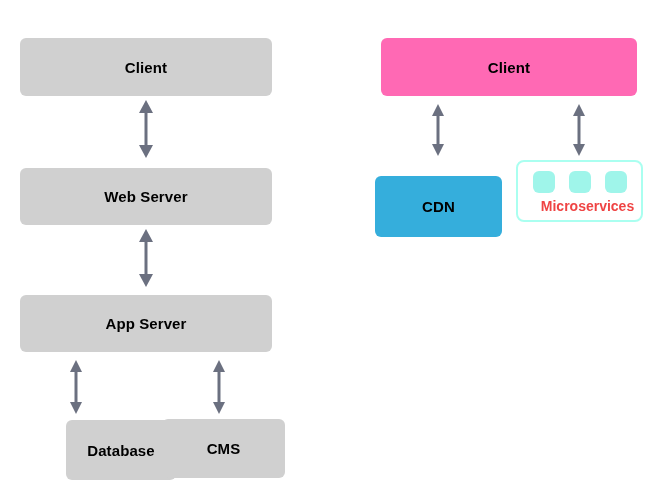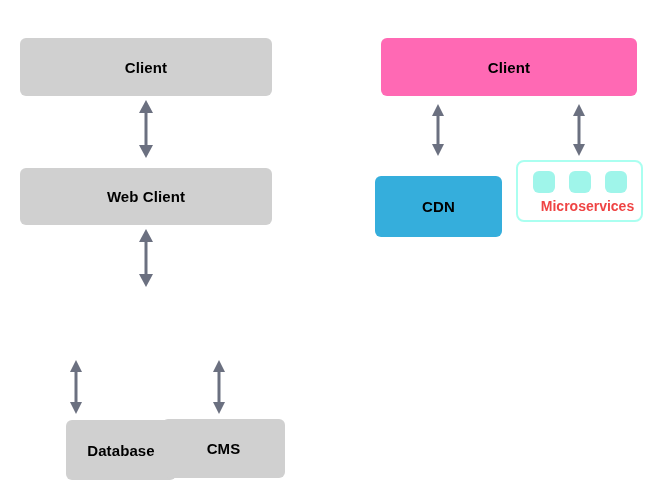--- a/index.html
+++ b/index.html
@@ -85,31 +85,34 @@
 
   <div class="arrow" style="left:136px; top:100px;">
     <svg width="20" height="58" viewBox="0 0 20 58">
       <line x1="10" y1="10" x2="10" y2="48" stroke="#6b7080" stroke-width="3"></line>
       <polygon points="10,0 17,13 3,13" fill="#6b7080"></polygon>
       <polygon points="10,58 17,45 3,45" fill="#6b7080"></polygon>
     </svg>
   </div>
 
   <div class="node node-gray" style="left:20px; top:168px; width:252px; height:57px;">
-    <span>Web Client</span>
+    <span>Web Server</span>
   </div>
 
   <div class="arrow" style="left:136px; top:229px;">
     <svg width="20" height="58" viewBox="0 0 20 58">
       <line x1="10" y1="10" x2="10" y2="48" stroke="#6b7080" stroke-width="3"></line>
       <polygon points="10,0 17,13 3,13" fill="#6b7080"></polygon>
       <polygon points="10,58 17,45 3,45" fill="#6b7080"></polygon>
     </svg>
   </div>
 
+  <div class="node node-gray" style="left:20px; top:295px; width:252px; height:57px;">
+    <span>App Server</span>
+  </div>
 
   <div class="arrow" style="left:66px; top:360px;">
     <svg width="20" height="54" viewBox="0 0 20 54">
       <line x1="10" y1="9" x2="10" y2="45" stroke="#6b7080" stroke-width="3"></line>
       <polygon points="10,0 16,12 4,12" fill="#6b7080"></polygon>
       <polygon points="10,54 16,42 4,42" fill="#6b7080"></polygon>
     </svg>
   </div>
 
   <div class="arrow" style="left:209px; top:360px;">

